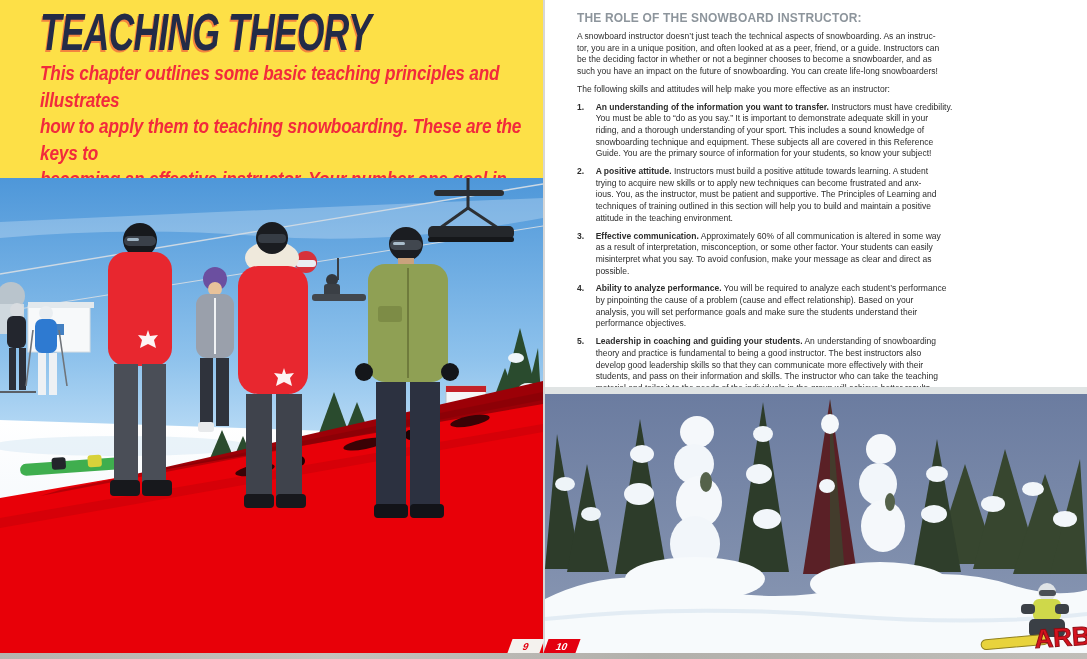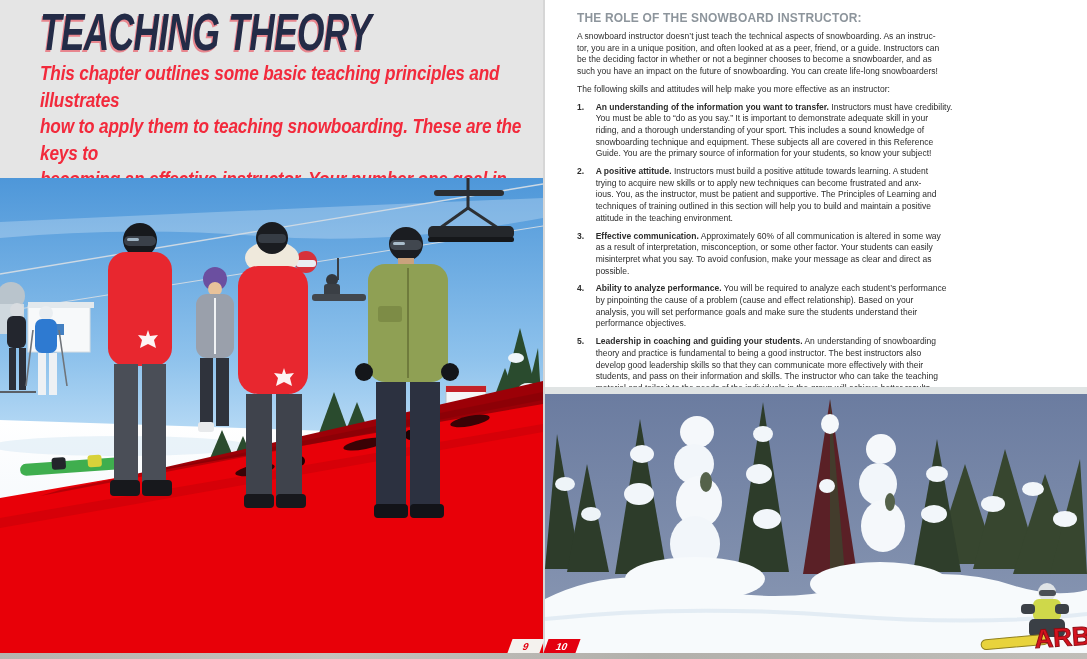--- a/index.html
+++ b/index.html
@@ -1,20 +1,20 @@
 <!DOCTYPE html>
 <html><head>
 <meta charset="utf-8">
 <style>
   * { margin:0; padding:0; box-sizing:border-box; }
   body { font-family:"Liberation Sans", sans-serif; background:#fff; }
   .stage { position:relative; width:1087px; height:659px; overflow:hidden; background:#fff; }
 
   
-  .page-left { position:absolute; left:0; top:0; width:568px; height:659px; background:#e5e5e5; }
+  .page-left { position:absolute; left:0; top:0; width:568px; height:659px; background:#fde047; }
   .title-block { position:absolute; left:40px; top:6px; width:500px; }
   .doc-title {
     font-size:52px; font-weight:bold; font-style:italic; letter-spacing:-1px;
     color:#232b47; white-space:nowrap;
     transform:scaleX(.68); transform-origin:0 0;
     text-shadow:-2px 2px 0 rgba(236,40,56,.5);
     line-height:52px;
   }
   .doc-intro {
     margin-top:2px; font-size:20.5px; line-height:26.5px; font-style:italic;

